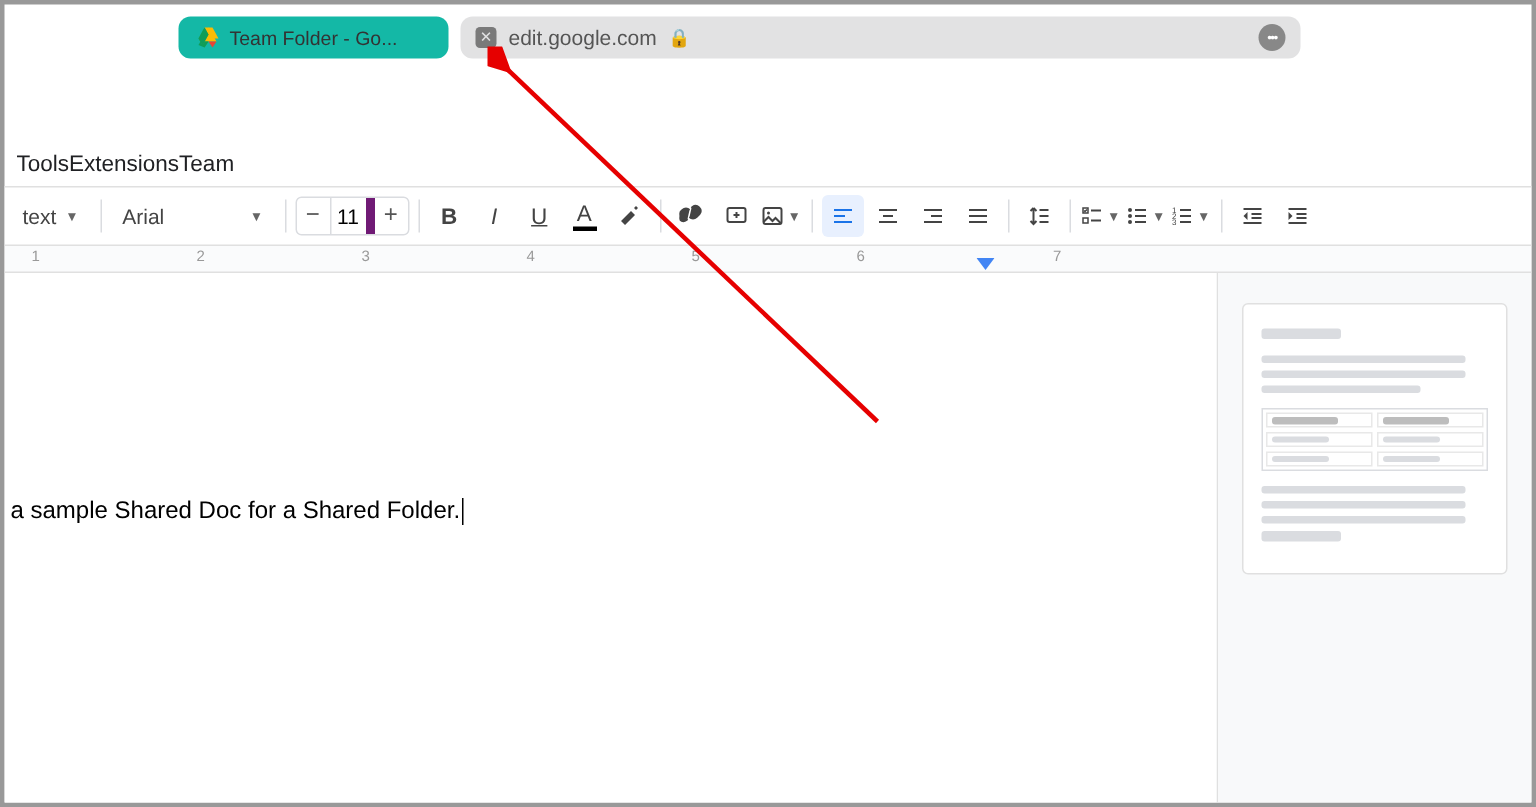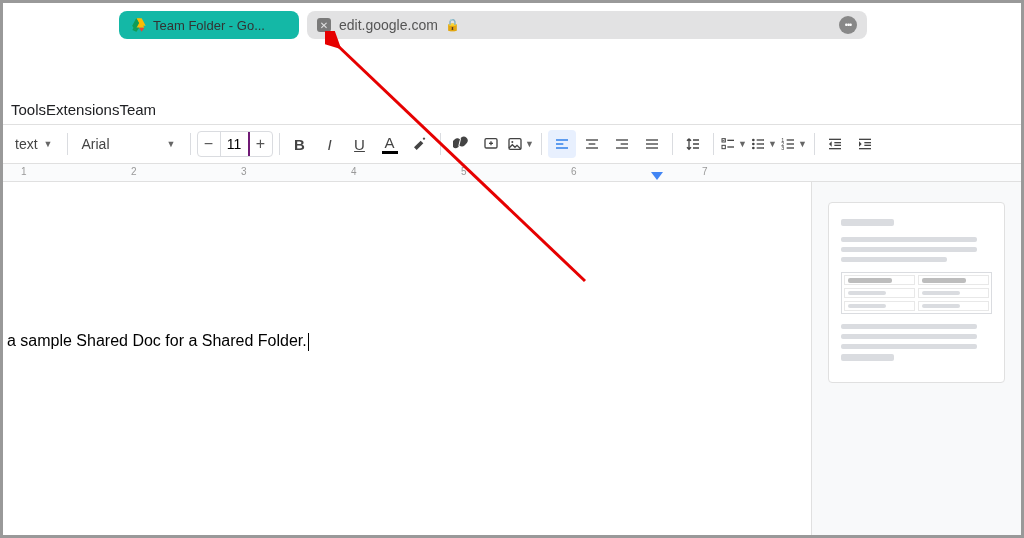--- a/index.html
+++ b/index.html
@@ -16,21 +16,21 @@
 .menubar-item { cursor: pointer; }
 .last-edit { color: #5f6368; text-decoration: underline; margin-left: 8px; }
 .toolbar { display: flex; align-items: center; padding: 4px 4px; border-top: 1px solid #e0e0e0; border-bottom: 1px solid #e0e0e0; height: 40px; background: #fff; gap: 2px; }
 .tb-div { width: 1px; height: 22px; background: #dadce0; margin: 0 4px; }
 .tb-btn { width: 28px; height: 28px; display: flex; align-items: center; justify-content: center; border-radius: 4px; color: #444; cursor: pointer; font-size: 15px; }
 .tb-btn.active { background: #e8f0fe; color: #1a73e8; }
 .style-select { display: flex; align-items: center; gap: 4px; padding: 0 8px; font-size: 14px; color: #444; cursor: pointer; }
 .font-select { display: flex; align-items: center; gap: 20px; padding: 0 8px; font-size: 14px; color: #444; width: 110px; cursor: pointer; }
 .font-size { display: flex; align-items: center; border: 1px solid #dadce0; border-radius: 4px; height: 26px; }
 .fs-btn { width: 22px; text-align: center; cursor: pointer; color: #555; font-size: 16px; }
-.fs-val { width: 30px; text-align: center; font-size: 14px; border-left: 1px solid #dadce0; border-right: 2px solid #701a75; height: 100%; line-height: 24px; }
+.fs-val { width: 30px; text-align: center; font-size: 14px; border-left: 1px solid #dadce0; border-right: 6px solid #701a75; height: 100%; line-height: 24px; }
 .ruler { height: 18px; background: #fafbfc; border-bottom: 1px solid #e0e0e0; position: relative; font-size: 10px; color: #999; }
 .ruler-mark { position: absolute; top: 2px; }
 .ruler-indent { position: absolute; top: 8px; left: 648px; }
 .content-area { display: flex; height: calc(100% - 102px - 44px); }
 .doc-page { flex: 1; padding: 150px 0 0 0; background: #fff; position: relative; }
 .doc-text { font-size: 16px; color: #000; margin-left: 4px; }
 .cursor { display: inline-block; width: 1px; height: 18px; background: #000; vertical-align: middle; margin-left: 1px; }
 .side-panel { width: 210px; background: #f8f9fa; border-left: 1px solid #e0e0e0; padding: 20px 16px; }
 .template-preview { background: #fff; border: 1px solid #e0e0e0; border-radius: 4px; padding: 16px 12px; }
 .skel { background: #dadce0; border-radius: 2px; margin-bottom: 5px; }

